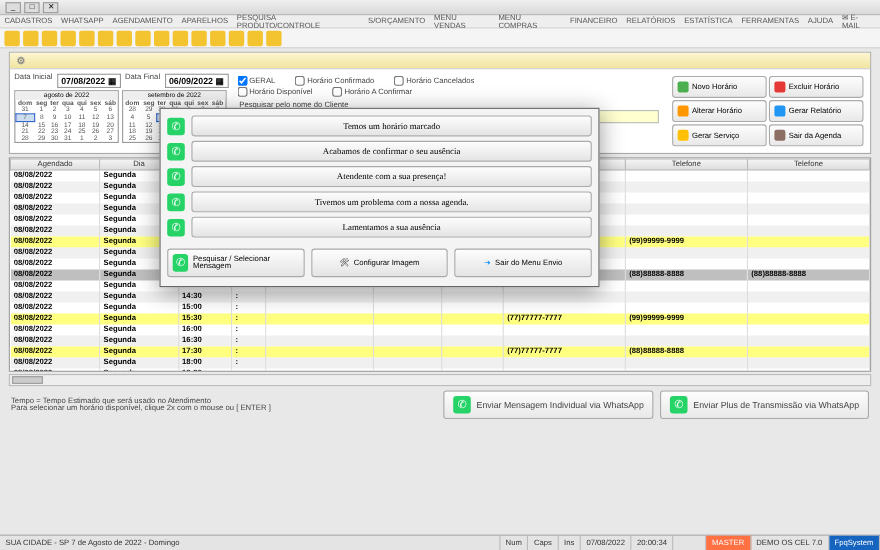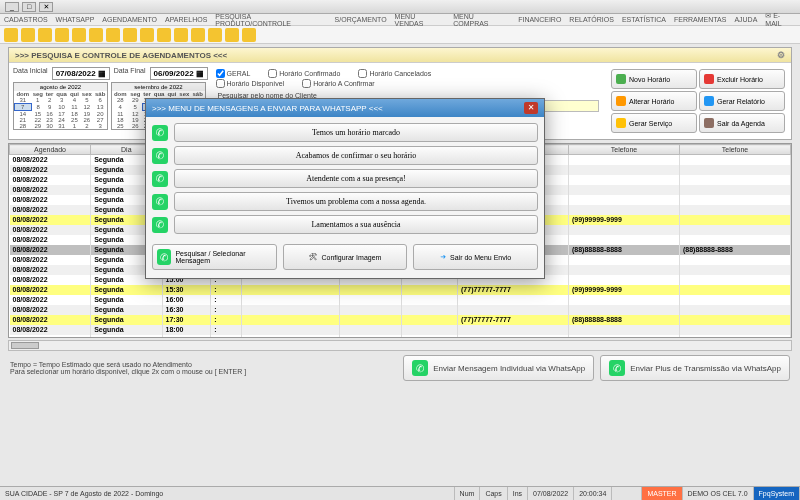--- a/index.html
+++ b/index.html
@@ -103,21 +103,20 @@
   <span class="ticon"></span>
   <span class="ticon"></span>
   <span class="ticon"></span>
   <span class="ticon"></span>
   <span class="ticon"></span>
   <span class="ticon"></span>
 </div>
 
 <div class="panel">
   <div class="panel-header">
-    <span>&gt;&gt;&gt;  PESQUISA E CONTROLE DE AGENDAMENTOS  &lt;&lt;&lt;</span>
     <span class="gear">⚙</span>
   </div>
   <div class="filters">
     <div style="display:flex;flex-direction:column;gap:2px">
       <div style="display:flex;gap:4px">
         <div class="datebox">
           <label>Data Inicial</label>
         </div>
         <div class="dateinput">
           <span>07/08/2022</span>
@@ -604,32 +603,28 @@
   <div class="cell">07/08/2022</div>
   <div class="cell">20:00:34</div>
   <div class="cell" style="width:30px"></div>
   <div class="cell master">MASTER</div>
   <div class="cell">DEMO OS CEL 7.0</div>
   <div class="cell fpq">FpqSystem</div>
 </div>
 
 <div class="modal-backdrop">
   <div class="modal">
-    <div class="modal-title">
-      <span>&gt;&gt;&gt; MENU DE MENSAGENS A ENVIAR PARA WHATSAPP &lt;&lt;&lt;</span>
-      <span class="close">✕</span>
-    </div>
     <div class="modal-body">
       <div class="msgbtn">
           <span class="waicon">✆</span>
           <div class="b">Temos um horário marcado</div>
         </div>
       <div class="msgbtn">
           <span class="waicon">✆</span>
-          <div class="b">Acabamos de confirmar o seu horário</div>
+          <div class="b">Acabamos de confirmar o seu ausência</div>
         </div>
       <div class="msgbtn">
           <span class="waicon">✆</span>
           <div class="b">Atendente com a sua presença!</div>
         </div>
       <div class="msgbtn">
           <span class="waicon">✆</span>
           <div class="b">Tivemos um problema com a nossa agenda.</div>
         </div>
       <div class="msgbtn">

